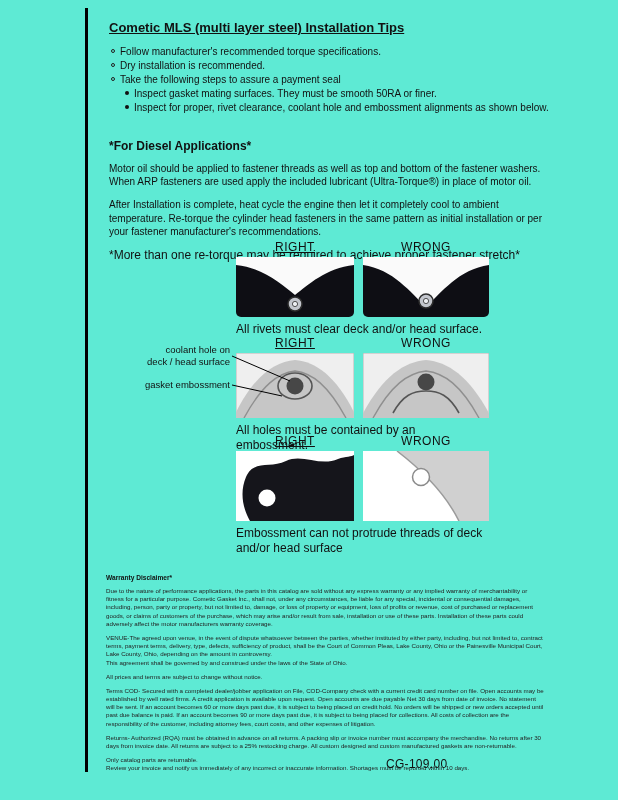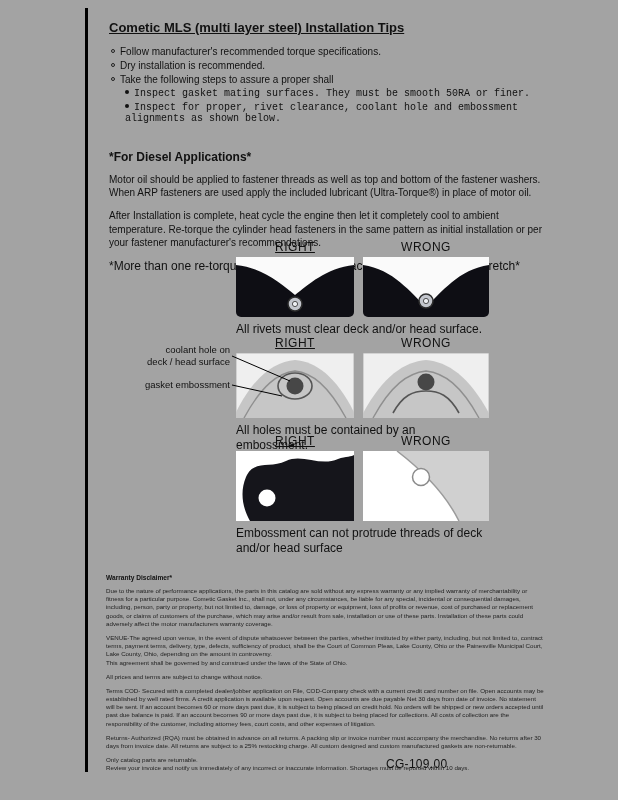--- a/index.html
+++ b/index.html
@@ -1,31 +1,31 @@
 <!DOCTYPE html>
 <html><head>
 <meta charset="utf-8">
 <style>
   * { box-sizing: border-box; }
   html, body { margin: 0; padding: 0; background: #e9e9e9; }
   .page {
     position: relative; width: 618px; height: 800px; margin: 0 auto;
-    background: #a3a3a3; font-family: "Liberation Sans", sans-serif; color: #111;
+    background: #5eead4; font-family: "Liberation Sans", sans-serif; color: #111;
     overflow: hidden;
   }
   .left-rule { position: absolute; left: 85px; top: 8px; width: 3px; height: 764px; background: #000; }
 
   .head-block { position: absolute; left: 109px; top: 20px; width: 448px; }
   .title { font-size: 13px; font-weight: bold; text-decoration: underline; margin: 0 0 11px; }
 
   .tips { list-style: none; margin: 0; padding: 0 0 0 2px; font-size: 10px; }
   .tips > li { margin-bottom: 3px; }
   .o-bullet { display: inline-block; width: 4px; height: 4px; border: 1px solid #222; border-radius: 50%; margin-right: 5px; vertical-align: 2px; }
   .f-bullet { display: inline-block; width: 4px; height: 4px; background: #111; border-radius: 50%; margin-right: 5px; vertical-align: 2px; }
-  .subtips { list-style: none; margin: 3px 0 17px; padding-left: 14px; font-family: Liberation Mono, monospace; }
+  .subtips { list-style: none; margin: 3px 0 17px; padding-left: 14px; }
   .subtips li { margin-bottom: 3px; }
 
   .diesel-heading { font-size: 12px; font-weight: bold; margin: 26px 0 9px; }
   .body-para { font-size: 10px; line-height: 1.32; margin: 0 0 10px; }
   .note { font-size: 12px; margin: 2px 0 0; }
 
   .figure { position: absolute; left: 236px; width: 253px; }
   .fig1 { top: 240px; } .fig2 { top: 336px; } .fig3 { top: 434px; }
   .fig-labels { display: flex; gap: 9px; margin-bottom: 3px; }
   .fig-label { font-size: 12px; text-align: center; letter-spacing: 0.5px; }
@@ -56,21 +56,21 @@
     <h1 class="title">Cometic MLS (multi layer steel) Installation Tips</h1>
 
     <ul class="tips">
       <li>
         <span class="o-bullet"></span><span>Follow manufacturer's recommended torque specifications.</span>
       </li>
       <li>
         <span class="o-bullet"></span><span>Dry installation is recommended.</span>
       </li>
       <li>
-        <span class="o-bullet"></span><span>Take the following steps to assure a proper shall</span>
+        <span class="o-bullet"></span><span>Take the following steps to assure a payment seal</span>
         <ul class="subtips">
           <li>
             <span class="f-bullet"></span><span>Inspect gasket mating surfaces.  They must be smooth 50RA or finer.</span>
           </li>
           <li>
             <span class="f-bullet"></span><span>Inspect for proper, rivet clearance, coolant hole and embossment alignments as shown below.</span>
           </li>
         </ul>
       </li>
     </ul>

